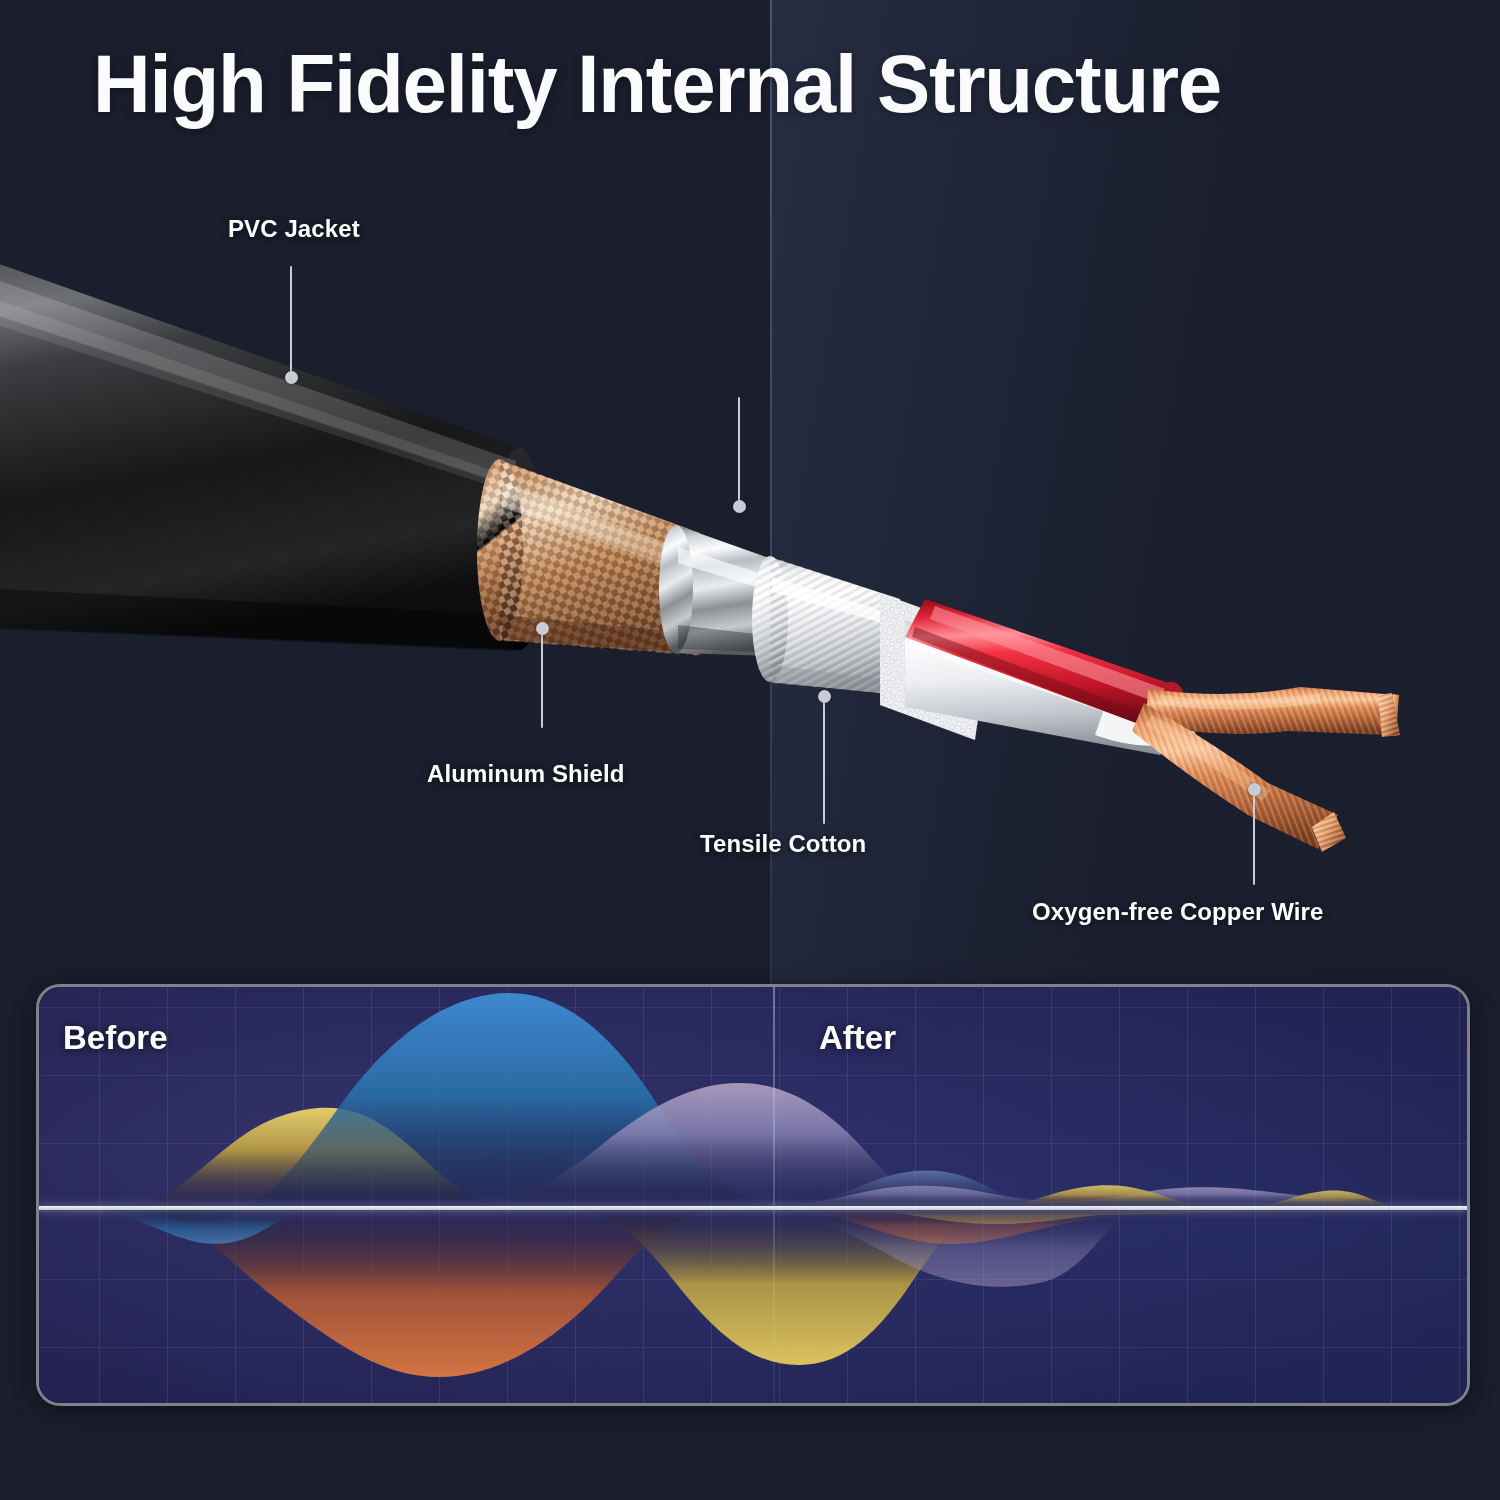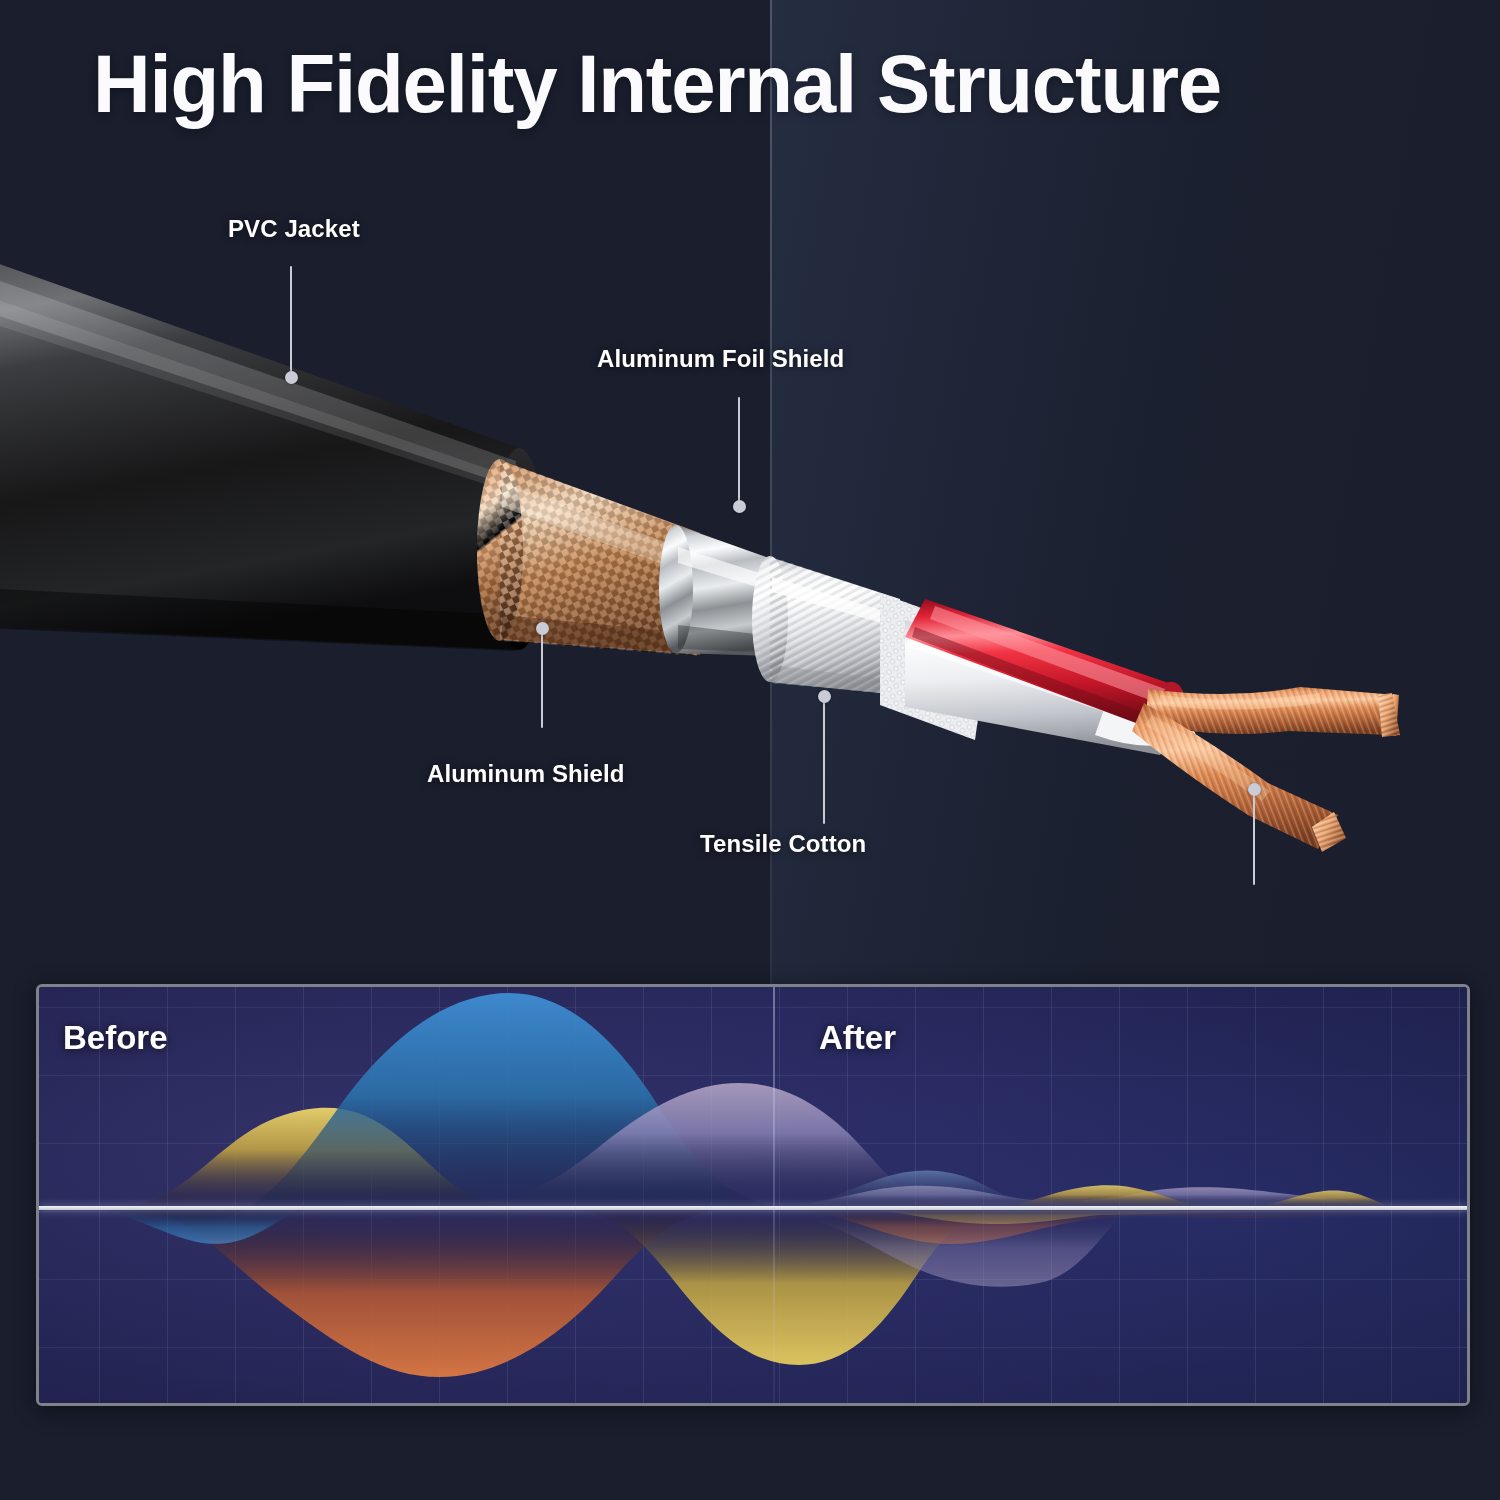--- a/index.html
+++ b/index.html
@@ -43,21 +43,21 @@
   }
   .leader{position:absolute;width:2px;background:#c9ccd6;border-radius:1px;}
   .leader-dot{
     position:absolute;width:13px;height:13px;border-radius:50%;
     background:#c9ccd6;box-shadow:0 0 3px rgba(0,0,0,.4);
   }
 
   
   .panel{
     position:absolute;left:36px;top:984px;width:1428px;height:416px;
-    border:3px solid #7f828b;border-radius:6px;overflow:hidden;
+    border:3px solid #7f828b;border-radius:24px;overflow:hidden;
     background:#0e0c1c;
     box-shadow:0 4px 22px rgba(0,0,0,.45);
   }
   .panel-bg{
     position:absolute;inset:0;
     background:
       radial-gradient(120% 150% at 18% 40%, #251f47 0%, #191436 34%, #0f0c22 62%, #0a0815 100%),
       radial-gradient(110% 140% at 86% 55%, #18204a 0%, #121835 45%, #0b0f20 100%);
     background-blend-mode:screen;
   }
@@ -288,40 +288,40 @@
       </g>
     </svg>
   </div>
 
   <div class="callout" style="left:228px;top:215px;">
     <span class="lbl">PVC Jacket</span>
   </div>
   <div class="leader" style="left:290px;top:266px;height:106px;"></div>
   <div class="leader-dot" style="left:285px;top:371px;"></div>
 
-  <div class="callout" style="left:597px;top:345px;">
-    <span class="lbl">Aluminum Foil Shield</span>
-  </div>
   <div class="leader" style="left:738px;top:397px;height:108px;"></div>
   <div class="leader-dot" style="left:733px;top:500px;"></div>
 
   <div class="leader" style="left:541px;top:628px;height:100px;"></div>
   <div class="leader-dot" style="left:536px;top:622px;"></div>
   <div class="callout" style="left:427px;top:760px;">
     <span class="lbl">Aluminum Shield</span>
   </div>
 
   <div class="leader" style="left:823px;top:696px;height:128px;"></div>
   <div class="leader-dot" style="left:818px;top:690px;"></div>
   <div class="callout" style="left:700px;top:830px;">
     <span class="lbl">Tensile Cotton</span>
   </div>
 
   <div class="leader" style="left:1253px;top:789px;height:96px;"></div>
   <div class="leader-dot" style="left:1248px;top:783px;"></div>
+  <div class="callout" style="left:1032px;top:898px;">
+    <span class="lbl">Oxygen-free Copper Wire</span>
+  </div>
 
   <div class="panel">
     <div class="panel-bg"></div>
     <div class="panel-grid"></div>
 
     <div class="wave-layer">
       <svg width="1422" height="410" viewBox="0 0 1422 410" xmlns="http://www.w3.org/2000/svg">
         <defs>
           <linearGradient id="wBlueUp" x1="0" y1="0" x2="0" y2="1">
             <stop offset="0" stop-color="#3f8fd6"></stop>

